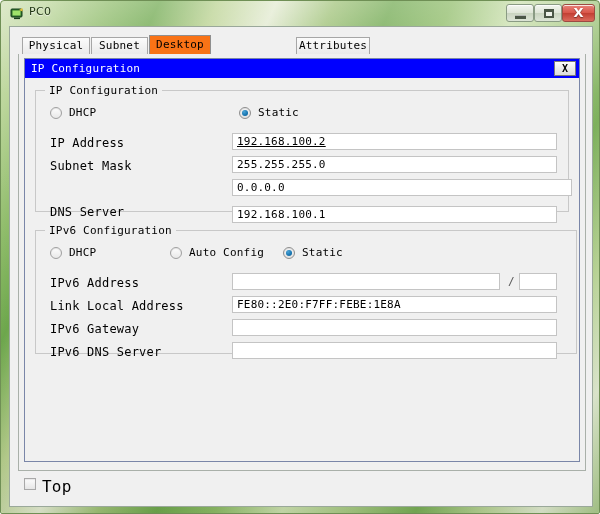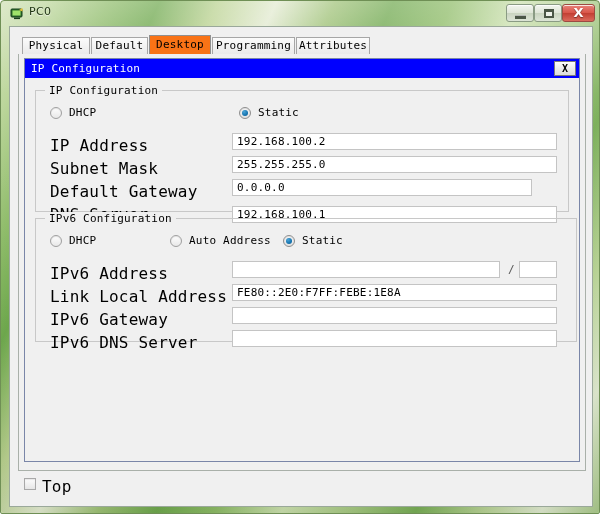--- a/index.html
+++ b/index.html
@@ -261,21 +261,21 @@
     font-size: 11px;
     color: #000000;
     white-space: nowrap;
     letter-spacing: 0.2px;
     text-align: right;
   }
 
   
   .field-label {
     position: absolute;
-    font-size: 16px;
+    font-size: 12px;
     color: #000000;
     white-space: nowrap;
     letter-spacing: 0.2px;
   }
   .textbox {
     position: absolute;
     box-sizing: border-box;
     height: 17px;
     background: #ffffff;
     border: 1px solid #c4c4c4;
@@ -342,23 +342,22 @@
     </div>
     <div class="win-btn" id="btn-close">
       <span class="glyph-close">X</span>
     </div>
   </div>
 
   <div id="client">
 
     <div id="tabstrip">
       <div class="tab" style="left:12px;  width:68px;">Physical</div>
-      <div class="tab" style="left:81px;  width:57px;">Default</div>
+      <div class="tab" style="left:81px;  width:57px;">Subnet</div>
       <div class="tab active" style="left:139px; width:62px;">Desktop</div>
-      <div class="tab" style="left:202px; width:83px;">Programming</div>
       <div class="tab" style="left:286px; width:74px;text-align:center;">Attributes</div>
     </div>
 
     <div id="desktop-panel">
 
       <div id="ipconf-window">
 
         <div id="ipconf-titlebar">
           <div id="ipconf-title-text">IP Configuration</div>
           <div id="ipconf-close">X</div>
@@ -372,42 +371,41 @@
             <div class="radio-row" style="left:14px; top:16px;">
               <span class="radio"></span>
               <span class="radio-label" style="left:19px;">DHCP</span>
             </div>
             <div class="radio-row" style="left:203px; top:16px;">
               <span class="radio checked"></span>
               <span class="radio-label" style="left:19px;">Static</span>
             </div>
 
             <span class="field-label" style="left:14px; top:45px;">IP Address</span>
-            <div class="textbox" style="left:196px; top:42px; width:325px;">192.168.100.2</div>
+            <div class="textbox" style="left:196px; top:42px; width:325px;text-decoration:underline;">192.168.100.2</div>
 
             <span class="field-label" style="left:14px; top:68px;">Subnet Mask</span>
             <div class="textbox" style="left:196px; top:65px; width:325px;">255.255.255.0</div>
 
-            <span class="field-label" style="left:14px; top:91px;">Default Gateway</span>
-            <div class="textbox" style="left:196px; top:88px; width:300px;">0.0.0.0</div>
+            <div class="textbox" style="left:196px; top:88px; width:340px;">0.0.0.0</div>
 
             <span class="field-label" style="left:14px; top:114px;">DNS Server</span>
             <div class="textbox" style="left:196px; top:115px; width:325px;">192.168.100.1</div>
           </div>
 
-          <div class="groupbox" style="left:10px; top:140px; width:542px; height:124px;">
+          <div class="groupbox" style="left:10px; top:152px; width:542px; height:124px;">
             <span class="group-label">IPv6 Configuration</span>
 
             <div class="radio-row" style="left:14px; top:16px;">
               <span class="radio"></span>
               <span class="radio-label" style="left:19px;">DHCP</span>
             </div>
             <div class="radio-row" style="left:134px; top:16px;">
               <span class="radio"></span>
-              <span class="radio-label" style="left:19px;">Auto Address</span>
+              <span class="radio-label" style="left:19px;">Auto Config</span>
             </div>
             <div class="radio-row" style="left:247px; top:16px;">
               <span class="radio checked"></span>
               <span class="radio-label" style="left:19px;">Static</span>
             </div>
 
             <span class="field-label" style="left:14px; top:45px;">IPv6 Address</span>
             <div class="textbox" style="left:196px; top:42px; width:268px;"></div>
             <span class="slash" style="left:472px; top:44px;">/</span>
             <div class="textbox" style="left:483px; top:42px; width:38px;"></div>

